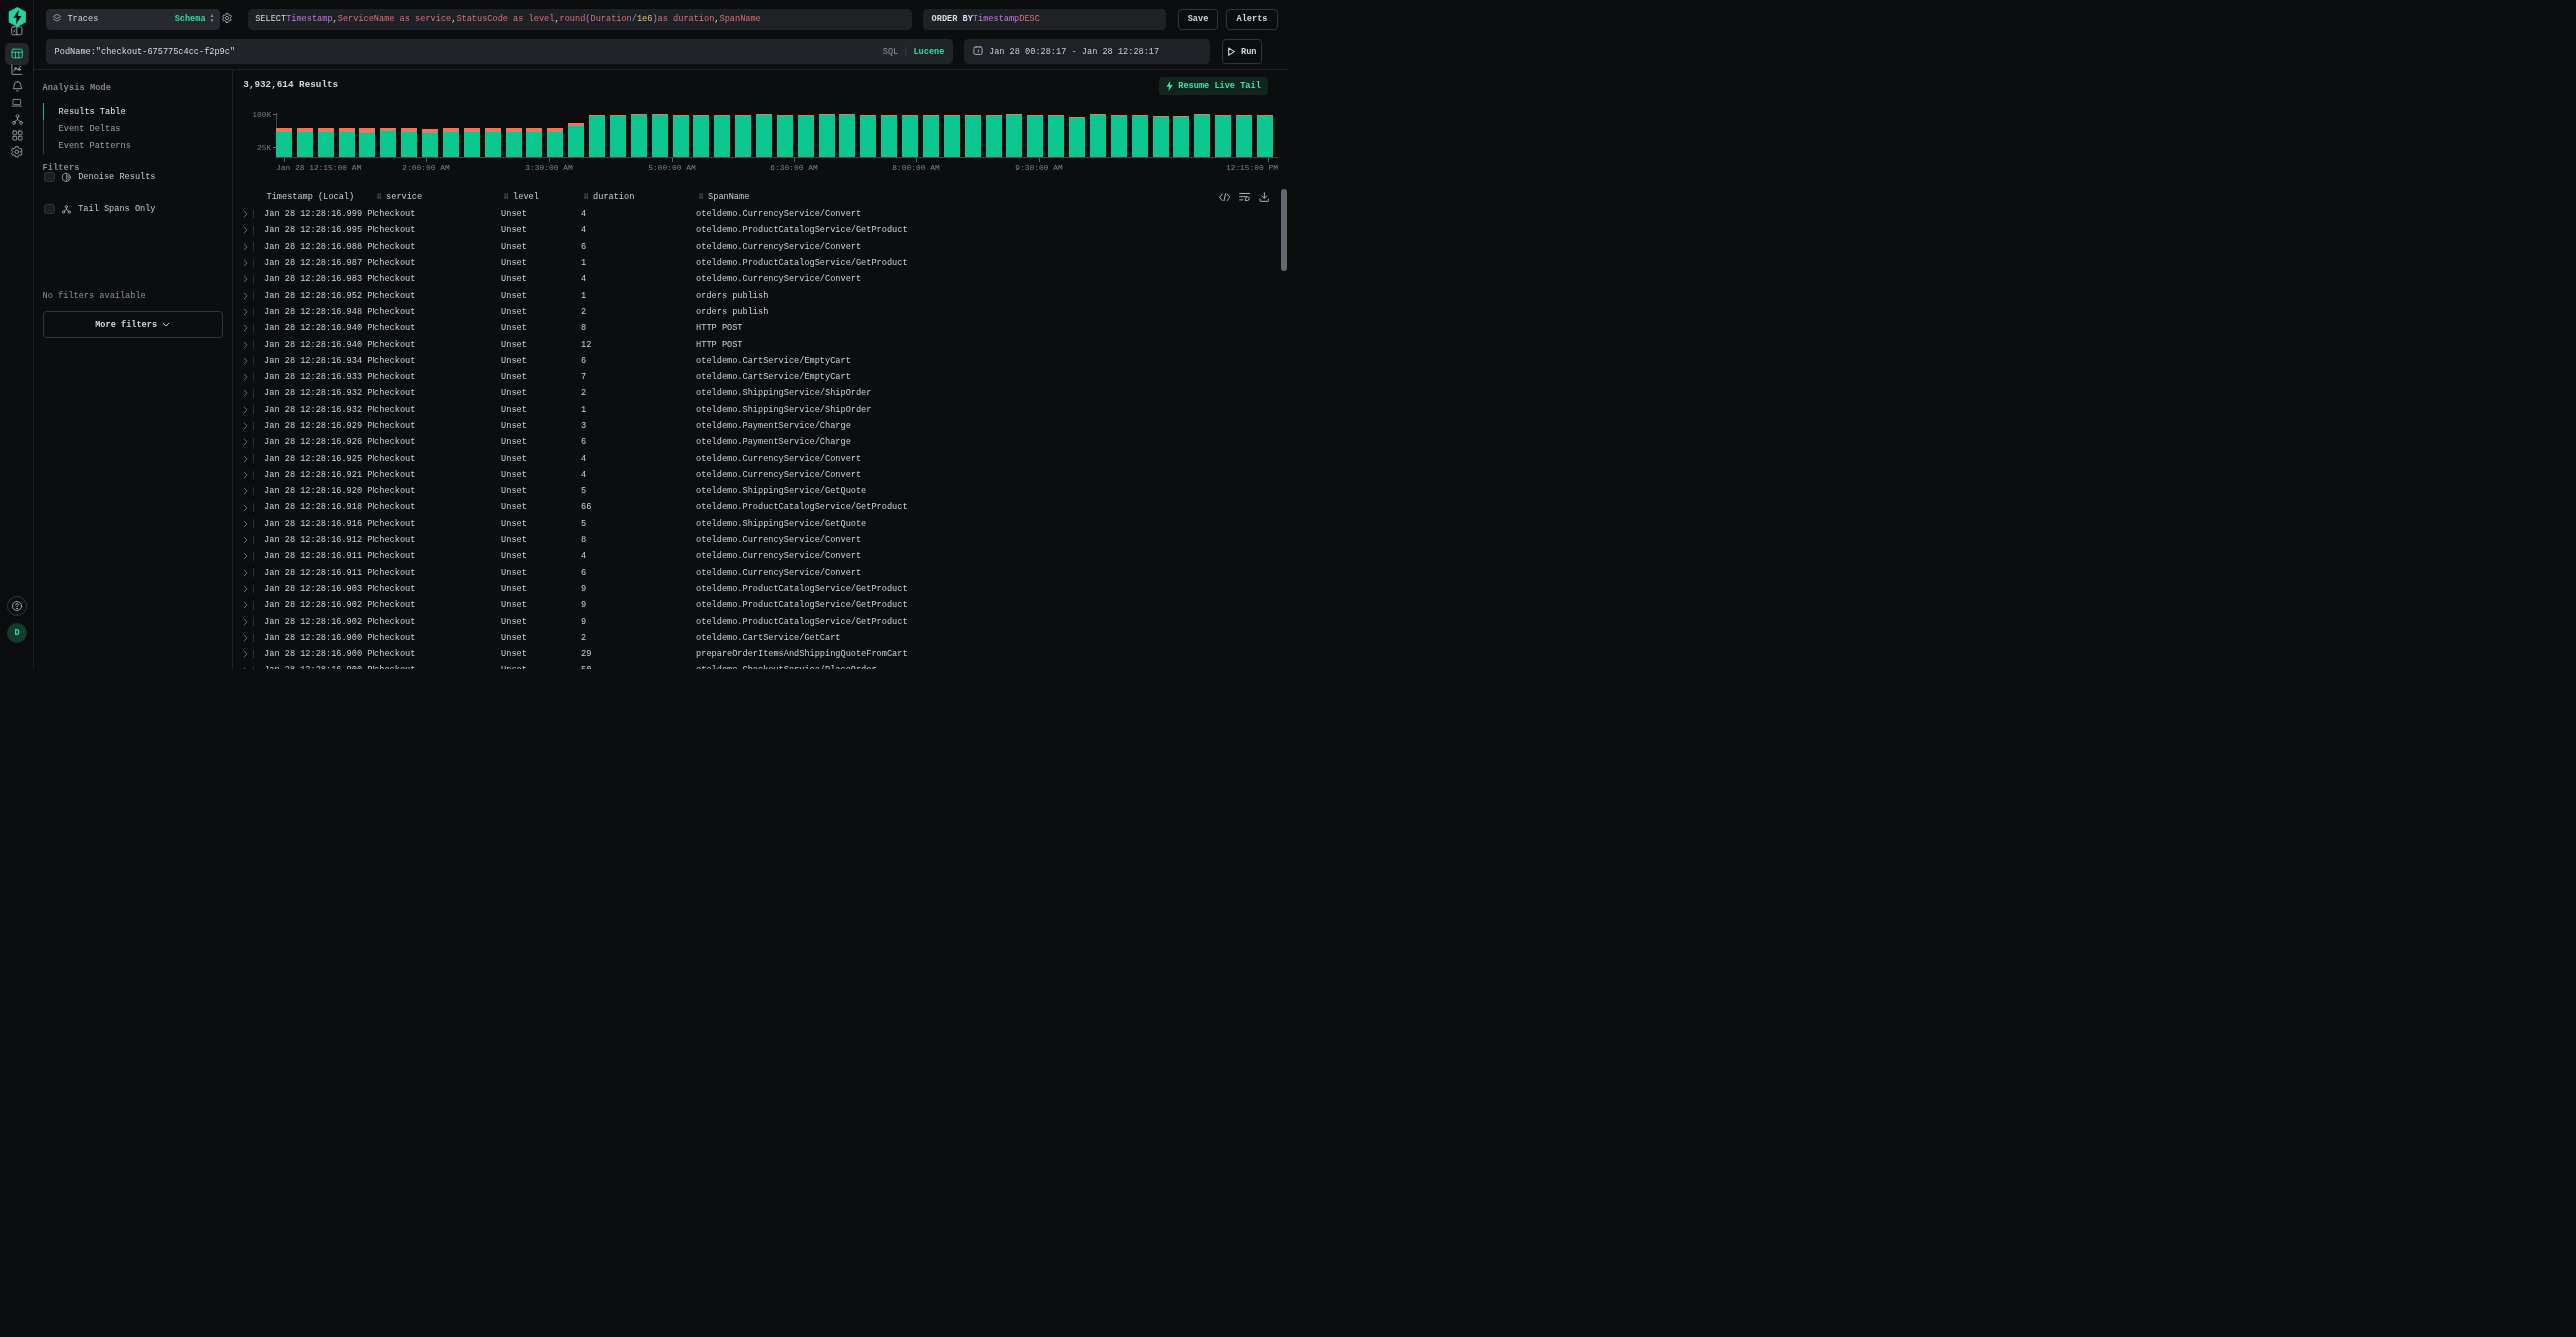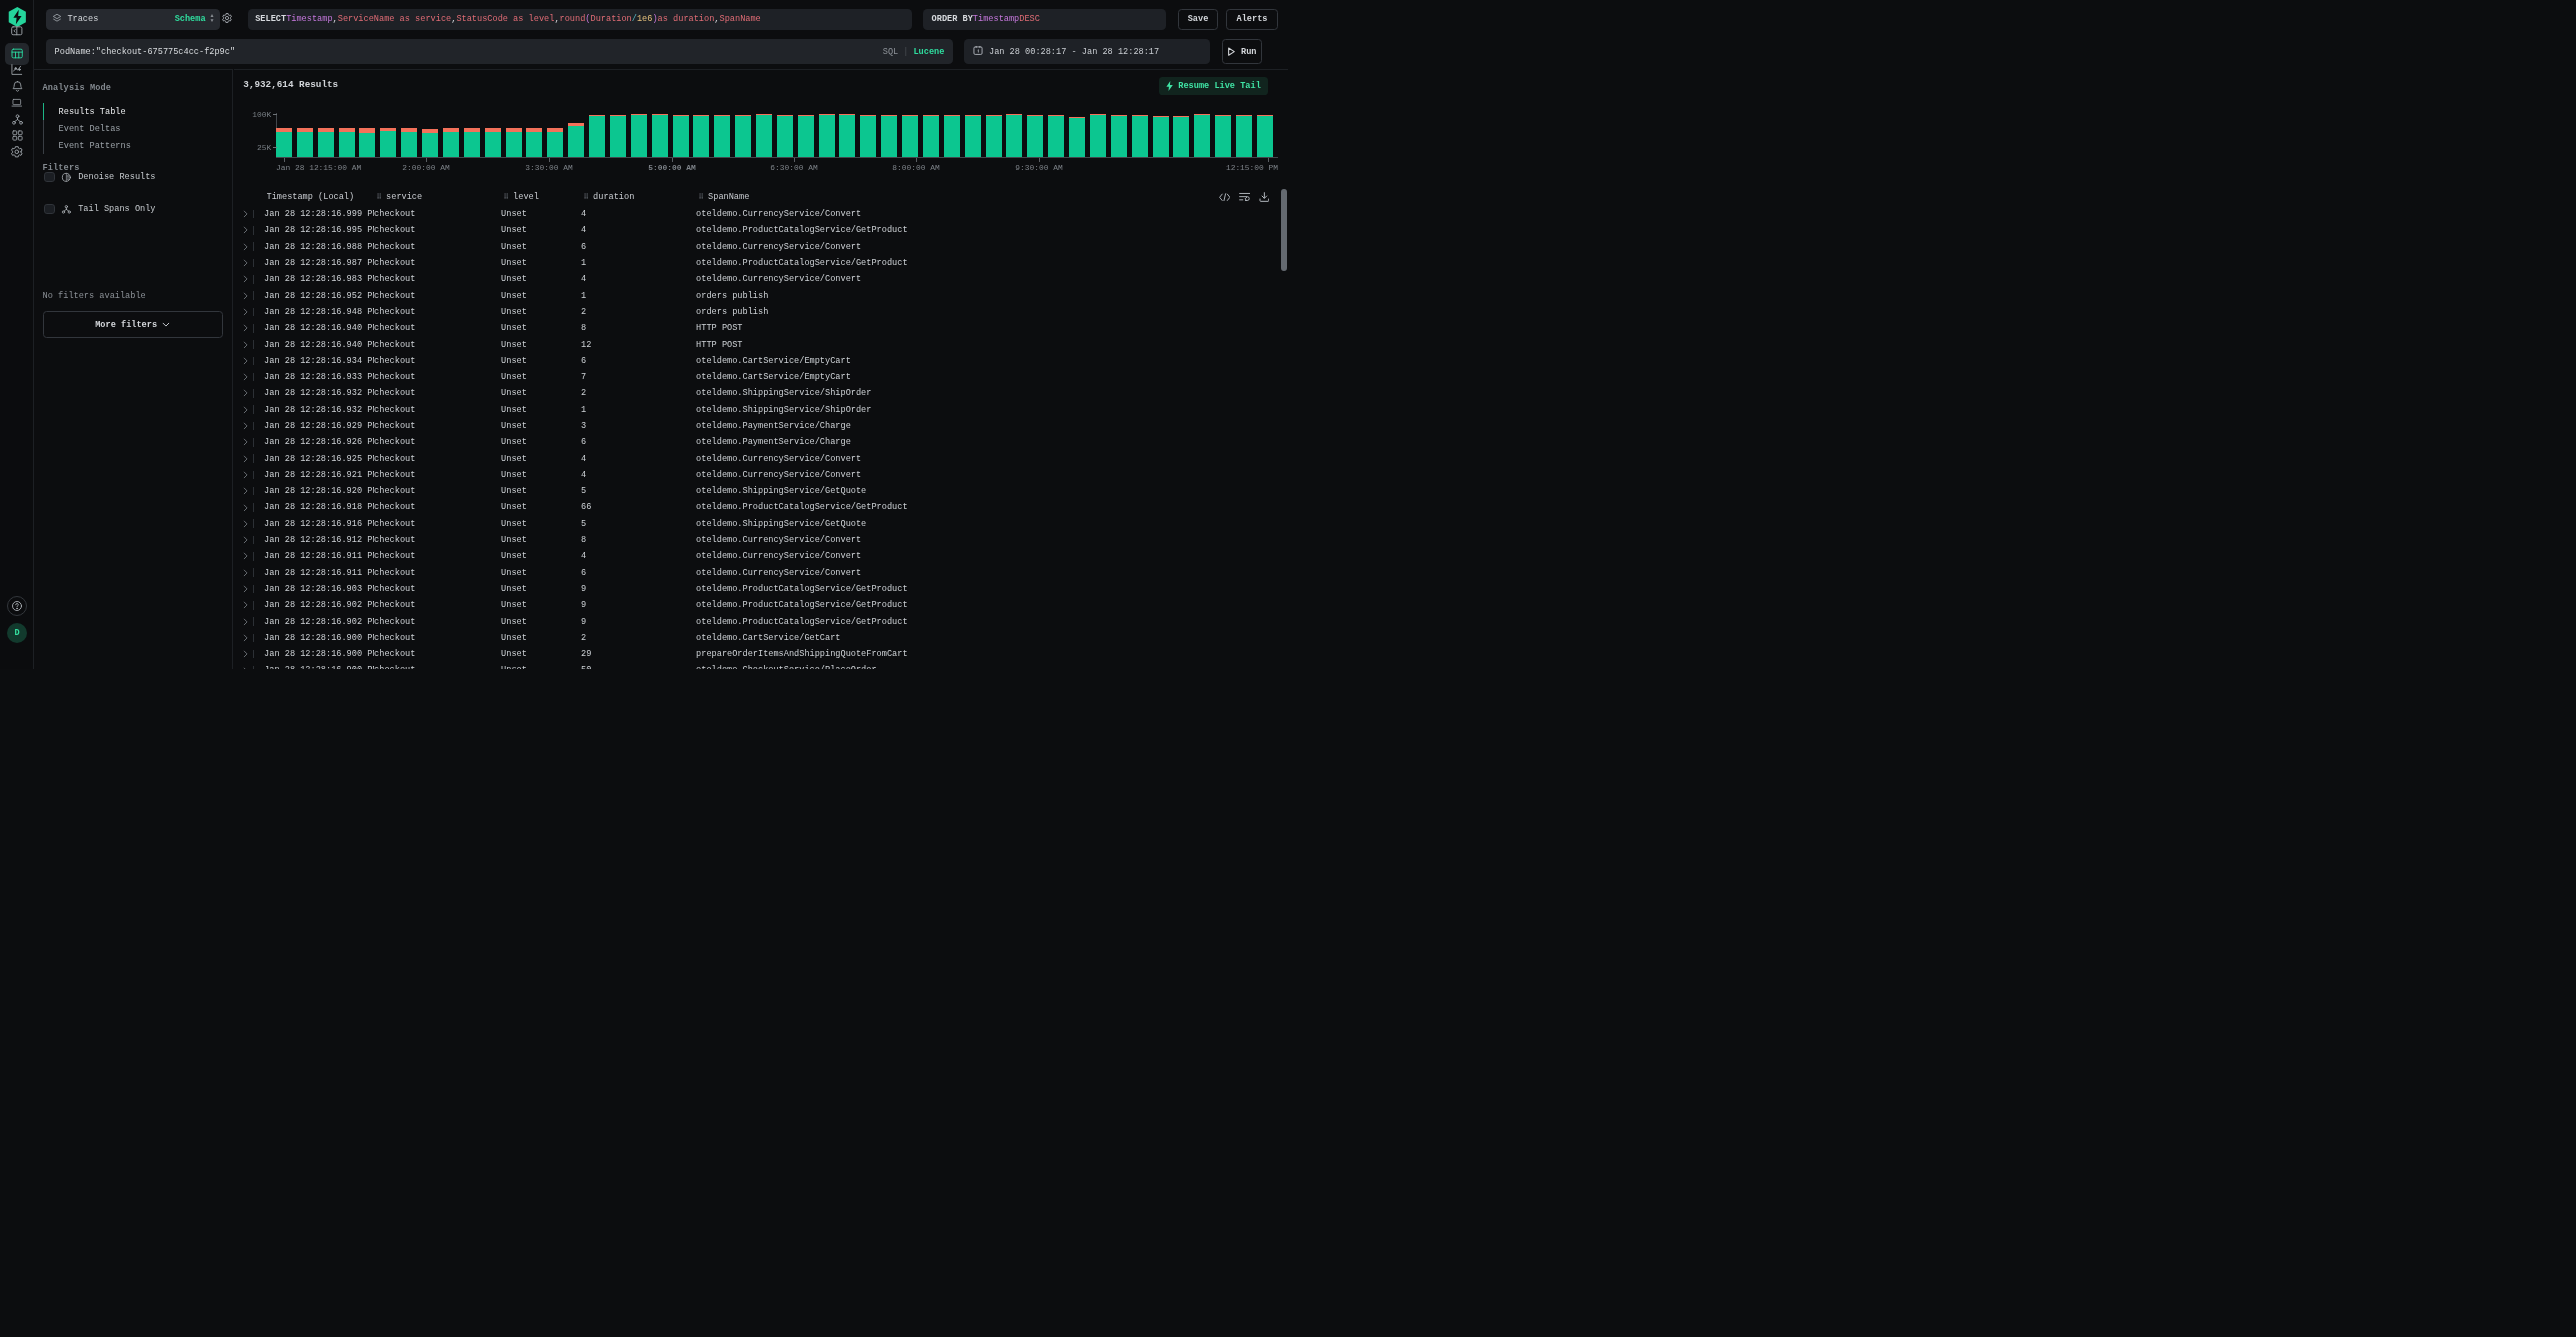--- a/index.html
+++ b/index.html
@@ -187,21 +187,21 @@
       <span>▼</span>
     </span>
 </div>
 <span id="topbar-gear" class="abs">
   <svg width="12" height="12" viewBox="0 0 24 24" fill="none" stroke="#a7acb2" stroke-width="1.8">
       <circle cx="12" cy="12" r="3.2"></circle>
       <path d="M19 12a7 7 0 0 0-.1-1.2l2-1.5-2-3.4-2.3 1a7 7 0 0 0-2-1.2L14.2 3h-4l-.4 2.7a7 7 0 0 0-2 1.2l-2.3-1-2 3.4 2 1.5A7 7 0 0 0 5 12c0 .4 0 .8.1 1.2l-2 1.5 2 3.4 2.3-1a7 7 0 0 0 2 1.2l.4 2.7h4l.4-2.7a7 7 0 0 0 2-1.2l2.3 1 2-3.4-2-1.5c.1-.4.1-.8.1-1.2z"></path>
     </svg>
 </span>
 <div id="sql-box" class="box">
-    <span style="color: rgb(214, 217, 221); font-weight: bold;">SELECT </span>
+    <span style="color: rgb(214, 217, 221); font-weight: normal;">SELECT </span>
     <span style="color: rgb(198, 120, 221);">Timestamp</span>
     <span style="color: rgb(207, 211, 216);">, </span>
     <span style="color: rgb(224, 108, 117);">ServiceName as service</span>
     <span style="color: rgb(207, 211, 216);">, </span>
     <span style="color: rgb(224, 108, 117);">StatusCode as level</span>
     <span style="color: rgb(207, 211, 216);">, </span>
     <span style="color: rgb(224, 108, 117);">round</span>
     <span style="color: rgb(198, 120, 221);">(</span>
     <span style="color: rgb(224, 108, 117);">Duration </span>
     <span style="color: rgb(86, 182, 194);">/ </span>
@@ -395,21 +395,21 @@
         <div class="bar" style="left: 960px; width: 16px; bottom: 41px; height: 0.7px; background: rgb(244, 113, 90);"></div>
         <div class="bar" style="left: 981px; width: 16px; bottom: 0px; height: 41px; background: rgb(12, 198, 144);"></div>
         <div class="bar" style="left: 981px; width: 16px; bottom: 41px; height: 0.7px; background: rgb(244, 113, 90);"></div>
         <div class="xtick" style="left: 8px;"></div>
         <div class="xlabel" style="left: 0px;">Jan 28 12:15:00 AM</div>
         <div class="xtick" style="left: 150px;"></div>
         <div class="xlabel" style="left: 150px; transform: translateX(-50%);">2:00:00 AM</div>
         <div class="xtick" style="left: 273px;"></div>
         <div class="xlabel" style="left: 273px; transform: translateX(-50%);">3:30:00 AM</div>
         <div class="xtick" style="left: 396px;"></div>
-        <div class="xlabel" style="left: 396px; transform: translateX(-50%); font-weight: bold;">5:00:00 AM</div>
+        <div class="xlabel" style="left: 396px; transform: translateX(-50%);">5:00:00 AM</div>
         <div class="xtick" style="left: 518px;"></div>
         <div class="xlabel" style="left: 518px; transform: translateX(-50%);">6:30:00 AM</div>
         <div class="xtick" style="left: 640px;"></div>
         <div class="xlabel" style="left: 640px; transform: translateX(-50%);">8:00:00 AM</div>
         <div class="xtick" style="left: 763px;"></div>
         <div class="xlabel" style="left: 763px; transform: translateX(-50%);">9:30:00 AM</div>
         <div class="xtick" style="left: 992px;"></div>
         <div class="xlabel" style="right: 0px;">12:15:00 PM</div>
       </div>
     <div id="ylabels">

